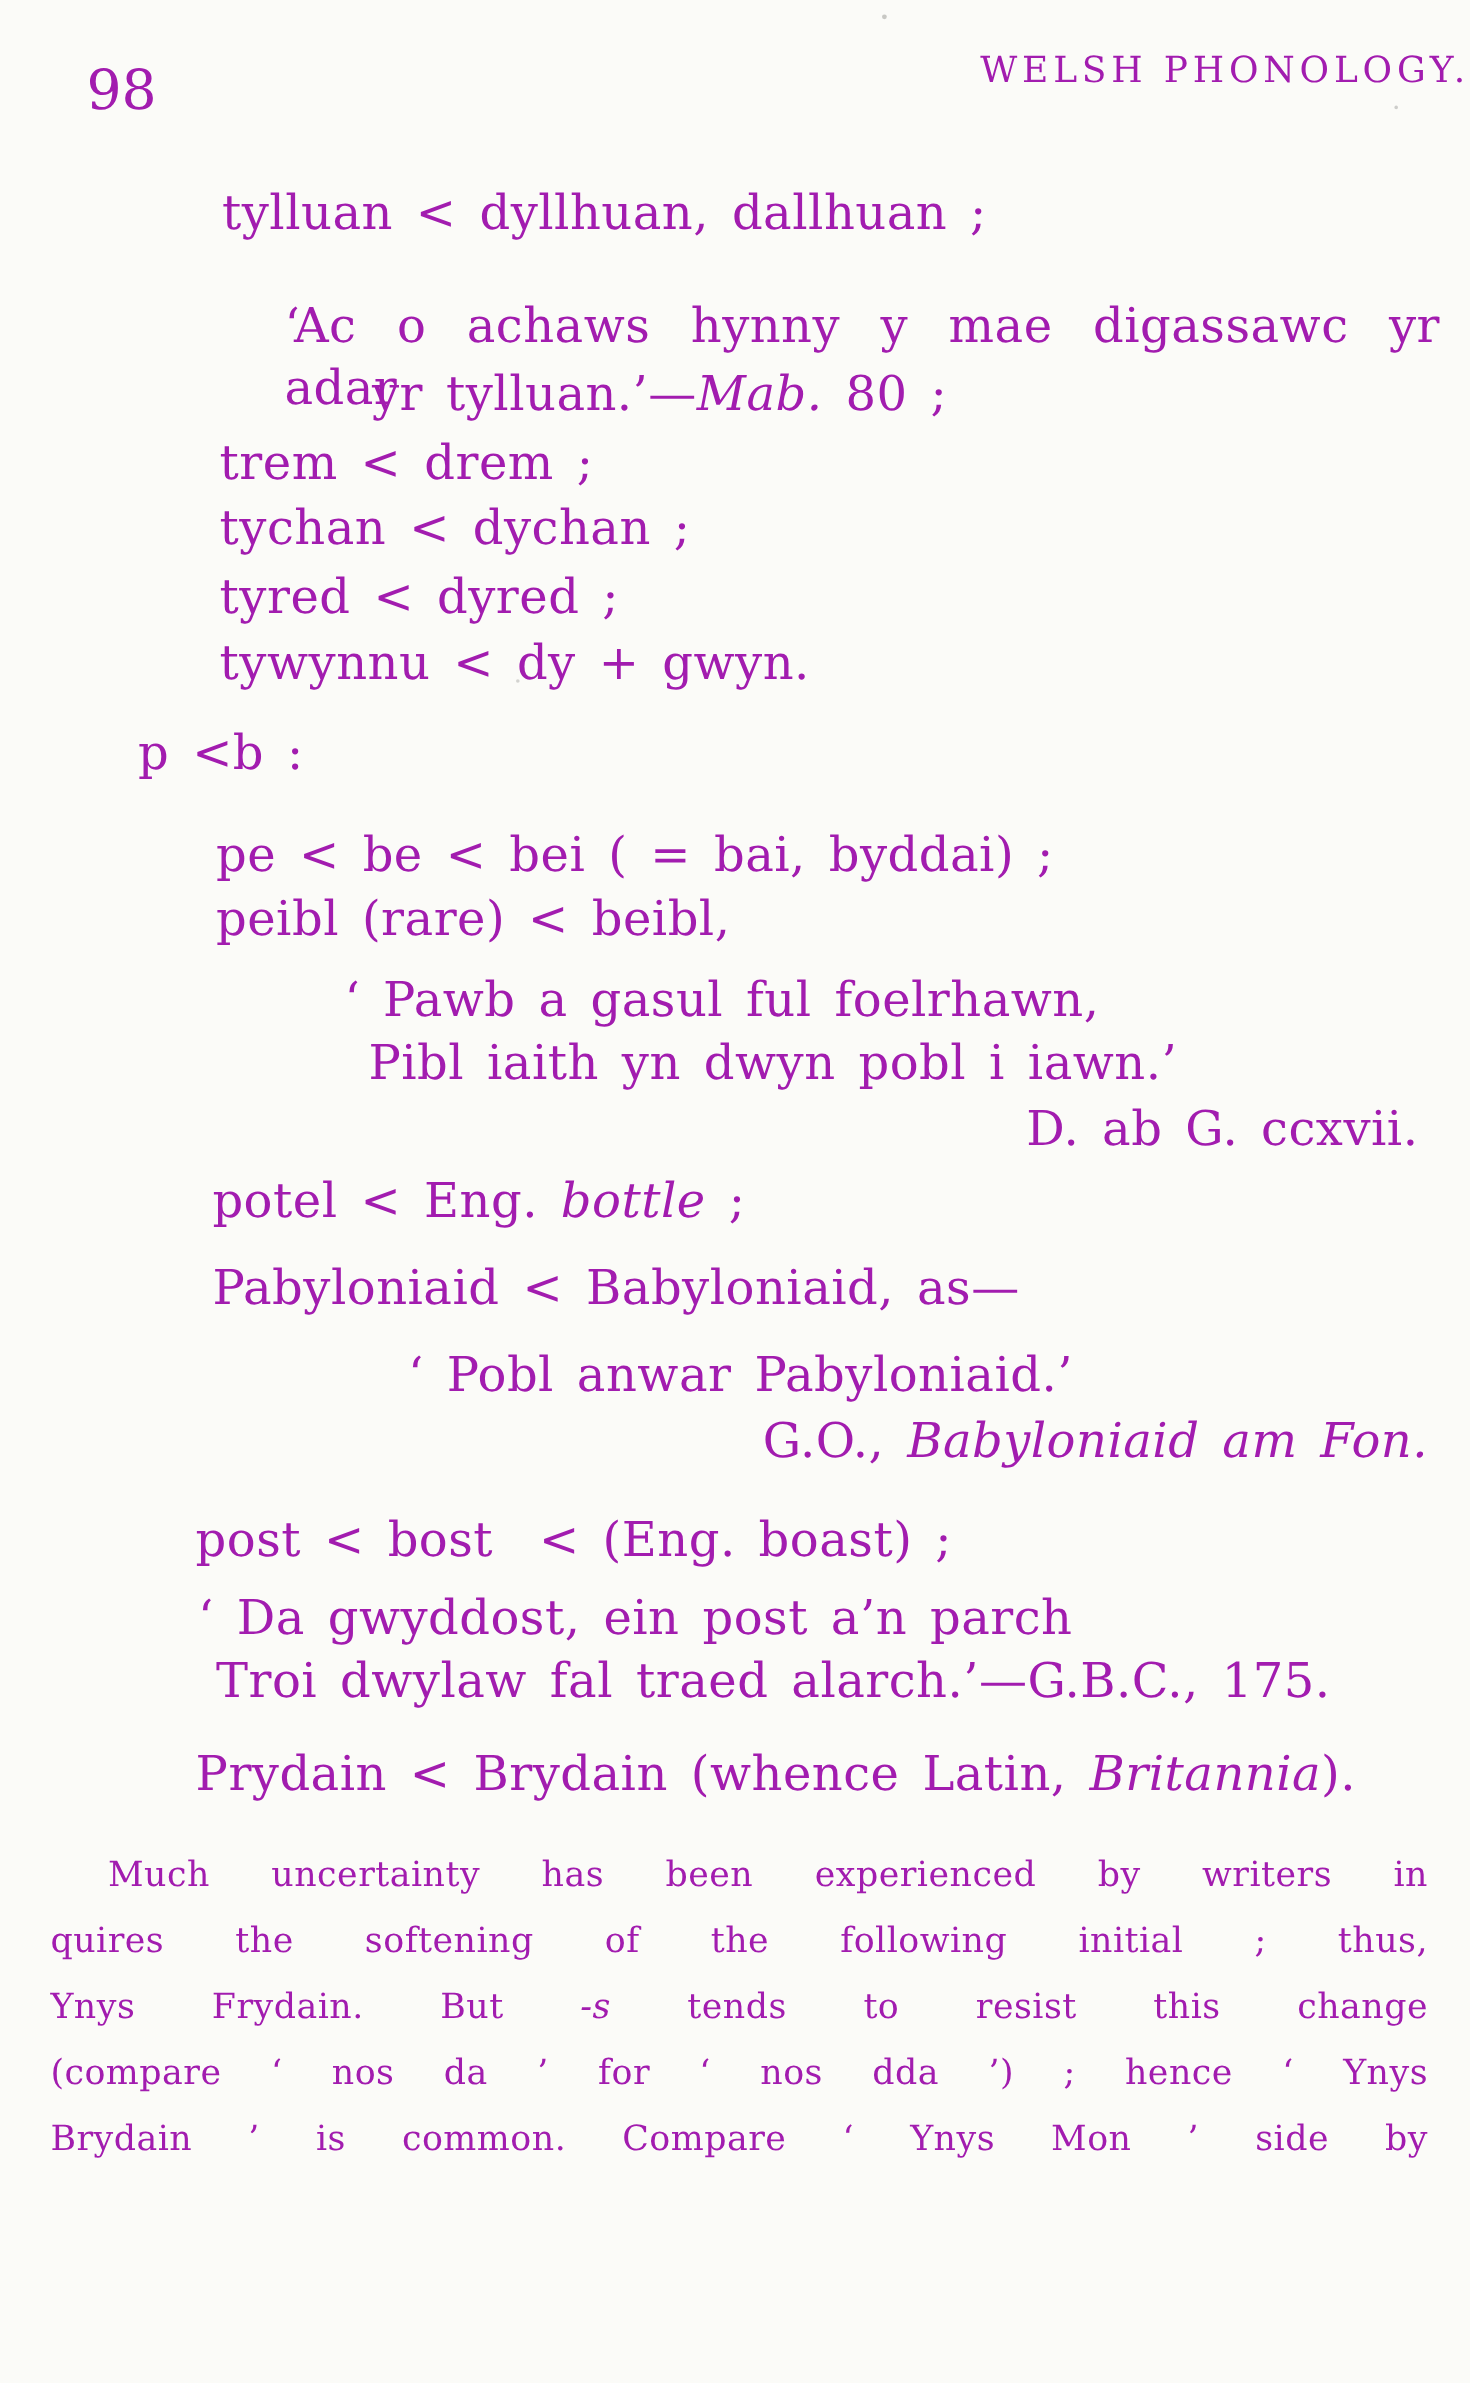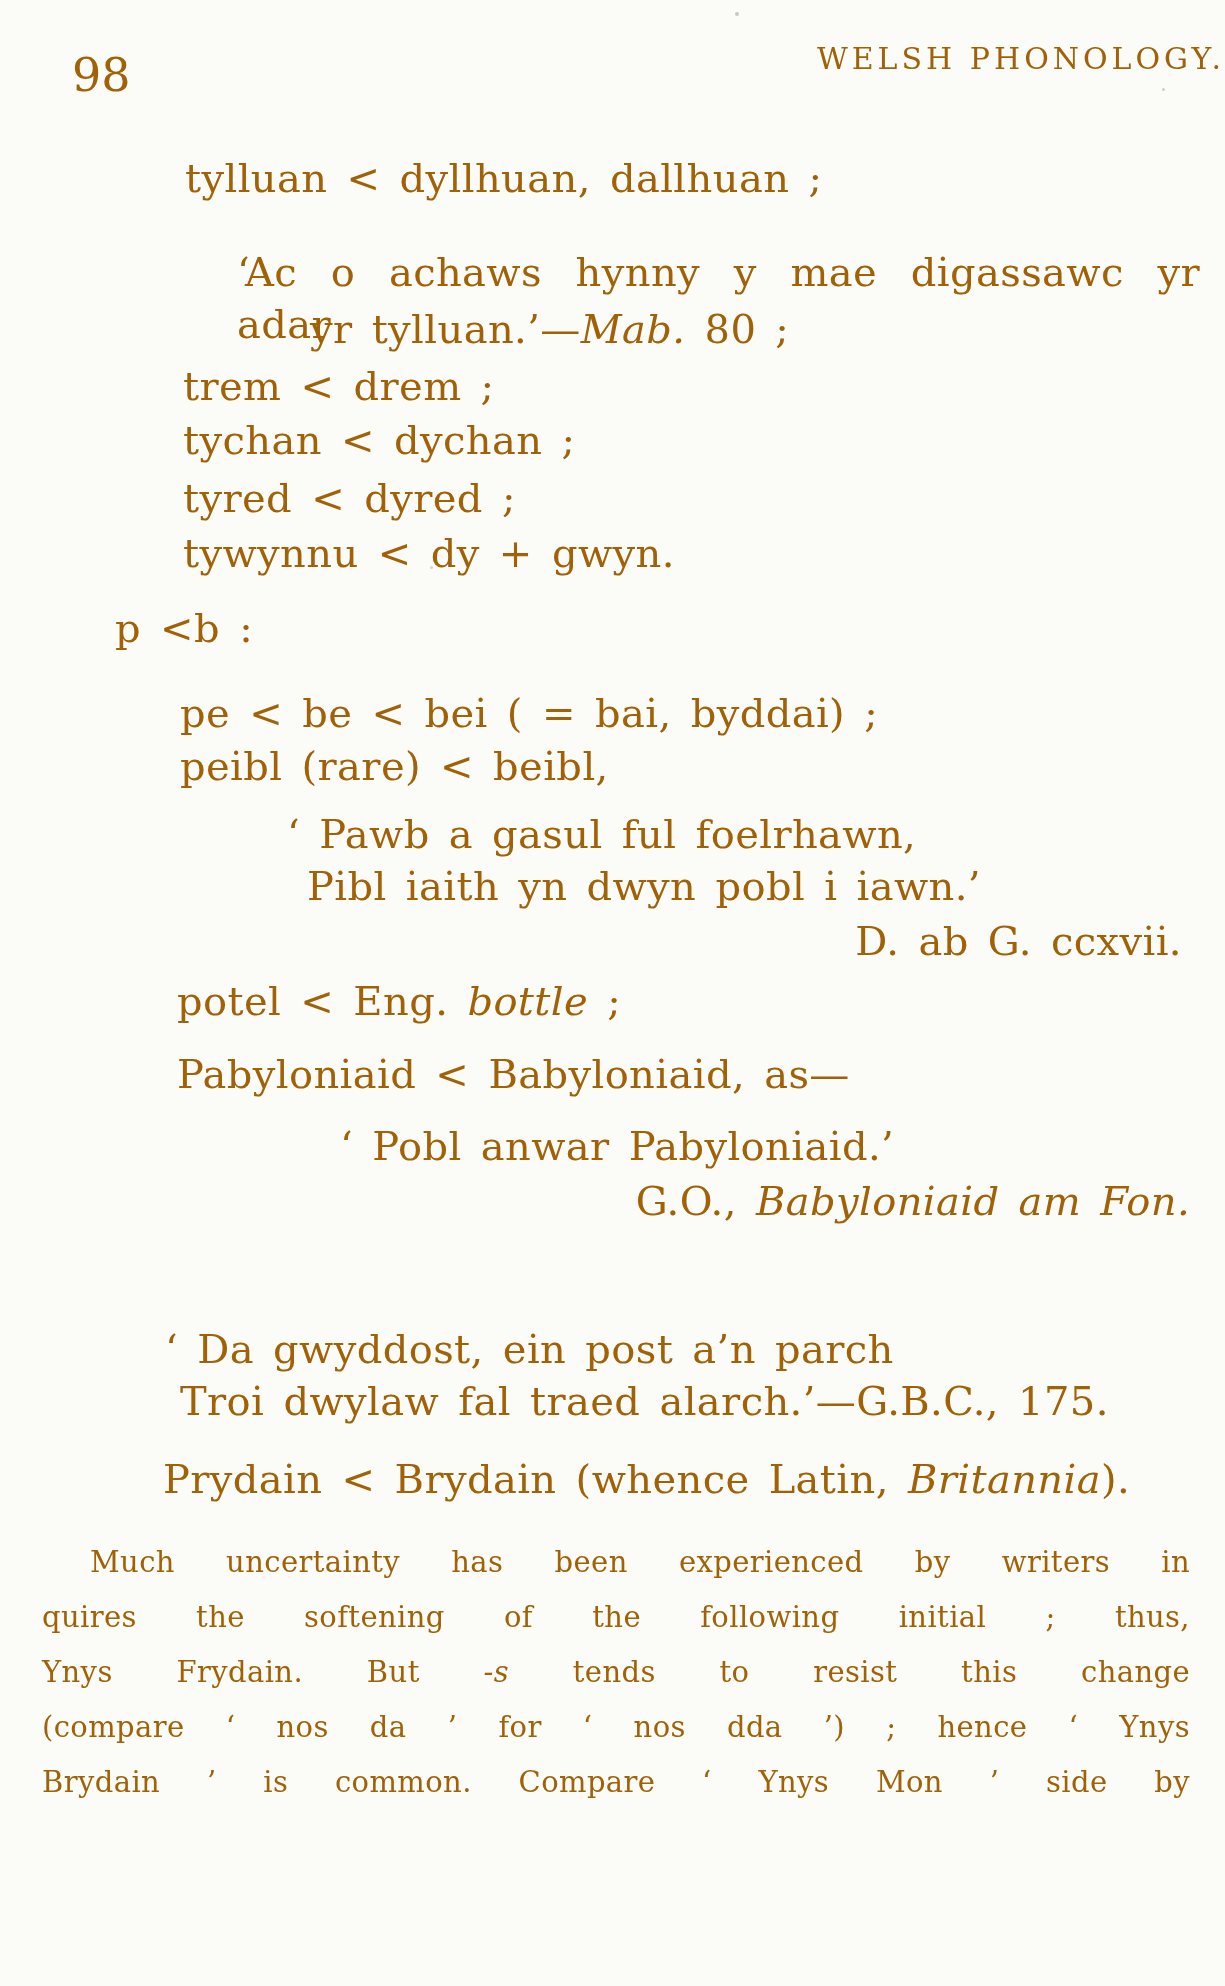--- a/index.html
+++ b/index.html
@@ -1,21 +1,21 @@
 <!DOCTYPE html>
 <html><head>
 <meta charset="utf-8">
 <style>
   html,body{margin:0;padding:0;background:#e8e8e6;}
   .page{
     position:relative;
     width:1225px;height:1986px;
     margin:0 auto;
     background:#fbfbf8;
-    color:#a16207;
+    color:#a21caf;
     font-family:"DejaVu Serif","Liberation Serif",serif;
     overflow:hidden;
   }
   .pagenum{
     position:absolute;left:72px;top:52px;
     font-size:46px;line-height:1;
   }
   .runtitle{
     position:absolute;left:0;right:0;top:44px;
     padding-left:28px;
@@ -82,20 +82,21 @@
   <div class="line cit" style="right:43px;top:915px;">D. ab G. ccxvii.</div>
 
   <div class="line" style="left:177px;top:975px;"><span>potel &lt; Eng. </span><span class="it">bottle</span><span> ;</span></div>
 
   <div class="line" style="left:177px;top:1048px;">Pabyloniaid &lt; Babyloniaid, as—</div>
 
   <div class="line" style="left:340px;top:1120px;">‘ Pobl anwar Pabyloniaid.’</div>
 
   <div class="line cit" style="right:35px;top:1175px;"><span>G.O., </span><span class="it">Babyloniaid am Fon.</span><span></span></div>
 
+  <div class="line" style="left:163px;top:1258px;">post &lt; bost  &lt; (Eng. boast) ;</div>
 
   <div class="line" style="left:165px;top:1323px;">‘ Da gwyddost, ein post a’n parch</div>
   <div class="line" style="left:180px;top:1375px;">Troi dwylaw fal traed alarch.’—G.B.C., 175.</div>
 
   <div class="line" style="left:163px;top:1453px;"><span>Prydain &lt; Brydain (whence Latin, </span><span class="it">Britannia</span><span>).</span></div>
 
   <div class="para">
     <div class="pline first"><span>Much uncertainty has been experienced by writers in</span><span class="it"></span><span></span></div>
     <div class="pline"><span>quires the softening of the following initial ; thus,</span><span class="it"></span><span></span></div>
     <div class="pline"><span>Ynys Frydain.  But </span><span class="it">-s</span><span> tends to resist this change</span></div>

